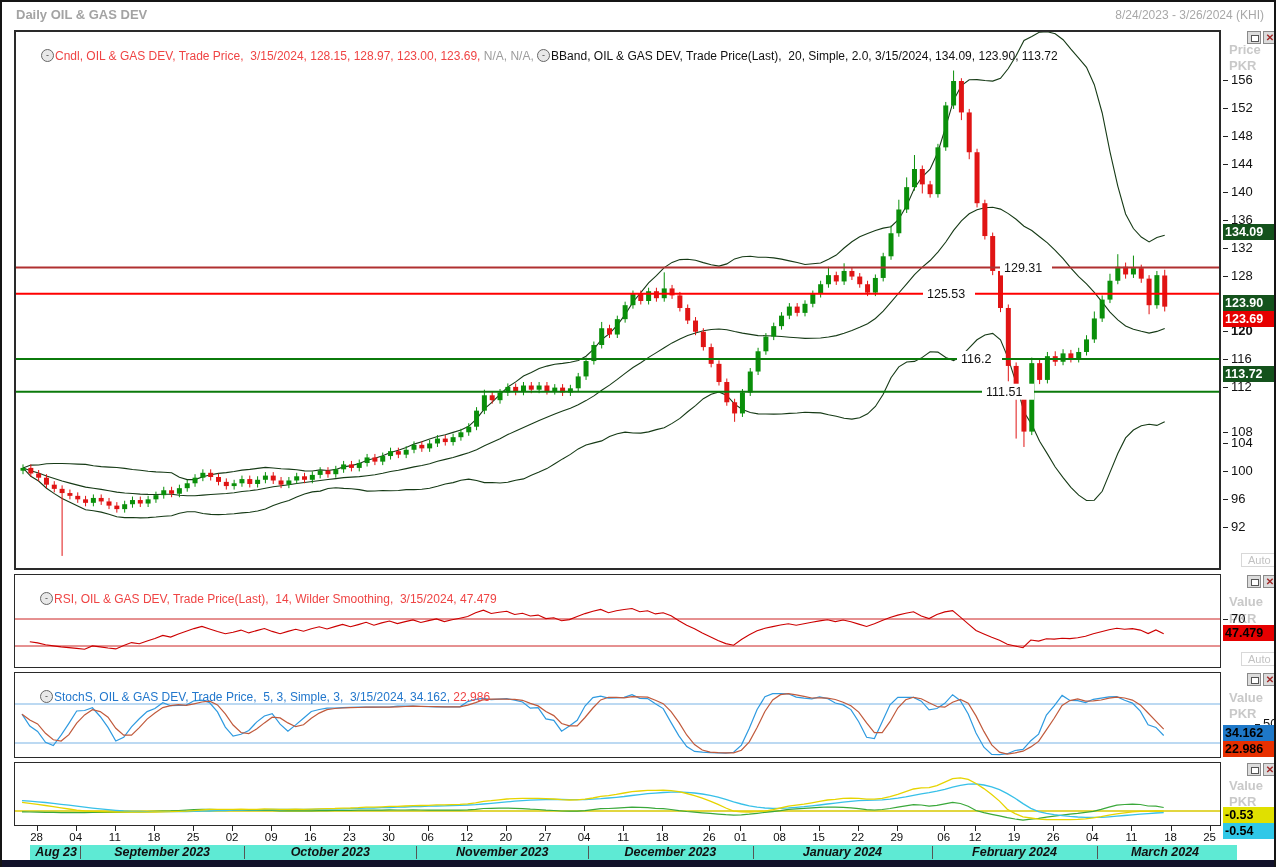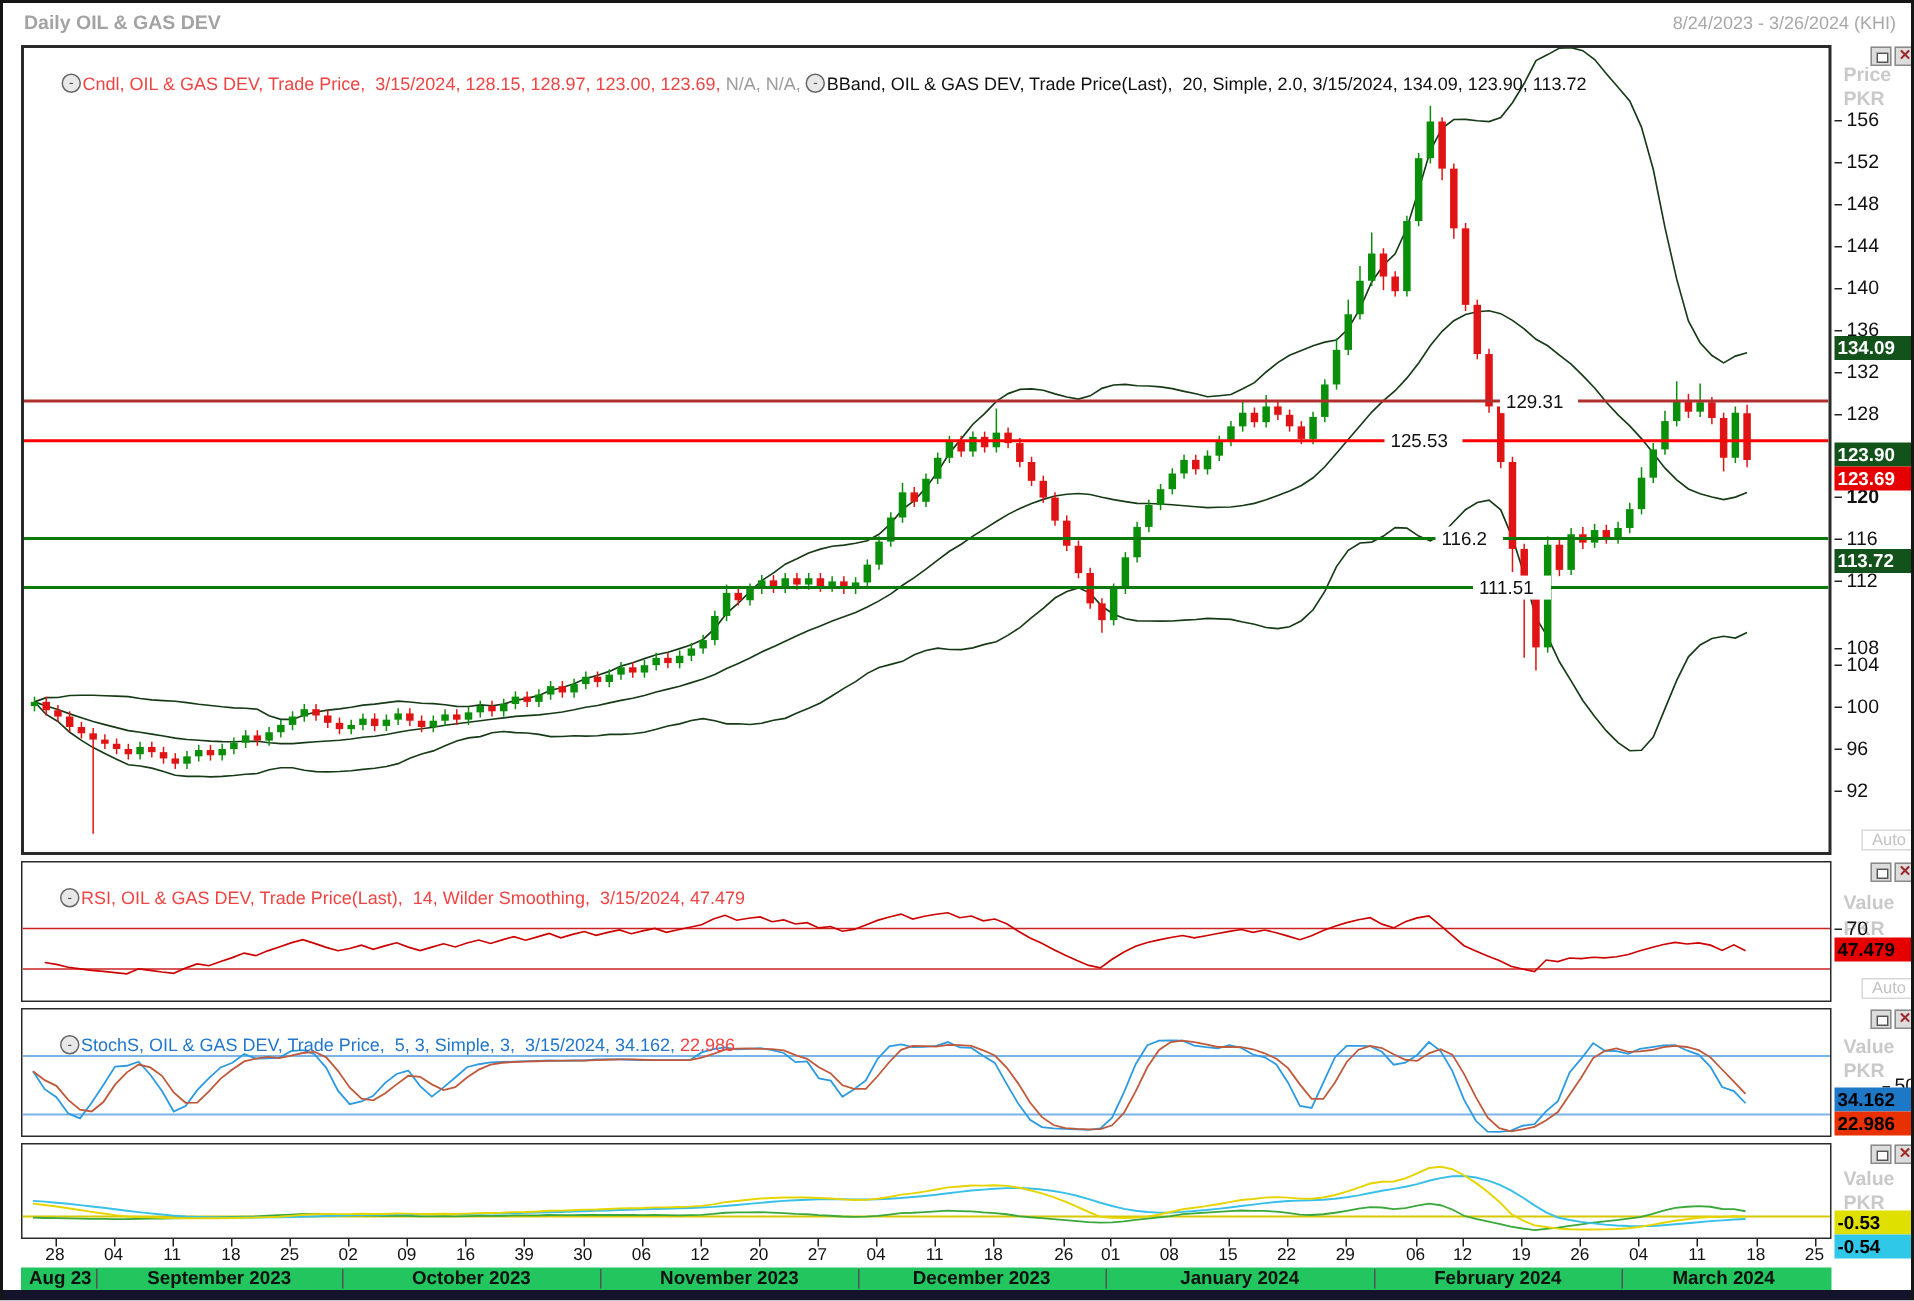--- a/index.html
+++ b/index.html
@@ -25,21 +25,21 @@
   .wbtn.close{color:#a02828;font-weight:bold;font-size:10px;line-height:11px;}
   .axhdr{position:absolute;left:6px;font-size:13px;font-weight:bold;color:#c9c9c9;}
   .ytick{position:absolute;left:0;height:14px;font-size:13px;color:#111;white-space:nowrap;}
   .ytick .dash{display:inline-block;width:5px;height:1px;background:#222;vertical-align:middle;margin-right:3px;}
   .badge{position:absolute;left:0;width:55px;height:16px;font-size:12.5px;font-weight:bold;line-height:16px;
          padding-left:2px;box-sizing:border-box;z-index:4;}
   .autochip{position:absolute;left:18px;font-size:11px;color:#c2c2c2;border:1px solid #d8d8d8;padding:0 6px;background:#fff;}
   #xaxis{position:absolute;left:12px;top:824px;width:1207px;height:34px;background:#ffffff;}
   .xtickmark{position:absolute;top:0;width:1px;height:5px;background:#222;}
   .xdaylab{position:absolute;top:5px;width:30px;margin-left:-15px;text-align:center;font-size:11.5px;color:#111;}
-  .monthrow{position:absolute;left:0;top:19px;width:100%;height:15px;background:#22c55e;}
+  .monthrow{position:absolute;left:16px;top:19px;width:100%;height:15px;background:#5eead4;font-style:italic;}
   .monthlab{position:absolute;top:0;font-size:12.5px;font-weight:bold;color:#111;transform:translateX(-50%);white-space:nowrap;}
   .monthsep{position:absolute;top:1px;width:1px;height:13px;background:#555;}
   .botstrip{position:absolute;left:0;top:858px;width:100%;height:9px;background:#13132b;}
 </style>
 </head>
 <body>
 
 <div id="win">
 
   <div class="titlebar">
@@ -500,21 +500,21 @@
       <div class="xdaylab" style="left: 139.94px;">18</div>
       <div class="xtickmark" style="left: 179.04px;"></div>
       <div class="xdaylab" style="left: 179.04px;">25</div>
       <div class="xtickmark" style="left: 218.14px;"></div>
       <div class="xdaylab" style="left: 218.14px;">02</div>
       <div class="xtickmark" style="left: 257.24px;"></div>
       <div class="xdaylab" style="left: 257.24px;">09</div>
       <div class="xtickmark" style="left: 296.34px;"></div>
       <div class="xdaylab" style="left: 296.34px;">16</div>
       <div class="xtickmark" style="left: 335.44px;"></div>
-      <div class="xdaylab" style="left: 335.44px;">39</div>
+      <div class="xdaylab" style="left: 335.44px;">23</div>
       <div class="xtickmark" style="left: 374.54px;"></div>
       <div class="xdaylab" style="left: 374.54px;">30</div>
       <div class="xtickmark" style="left: 413.64px;"></div>
       <div class="xdaylab" style="left: 413.64px;">06</div>
       <div class="xtickmark" style="left: 452.74px;"></div>
       <div class="xdaylab" style="left: 452.74px;">12</div>
       <div class="xtickmark" style="left: 491.84px;"></div>
       <div class="xdaylab" style="left: 491.84px;">20</div>
       <div class="xtickmark" style="left: 530.94px;"></div>
       <div class="xdaylab" style="left: 530.94px;">27</div>

